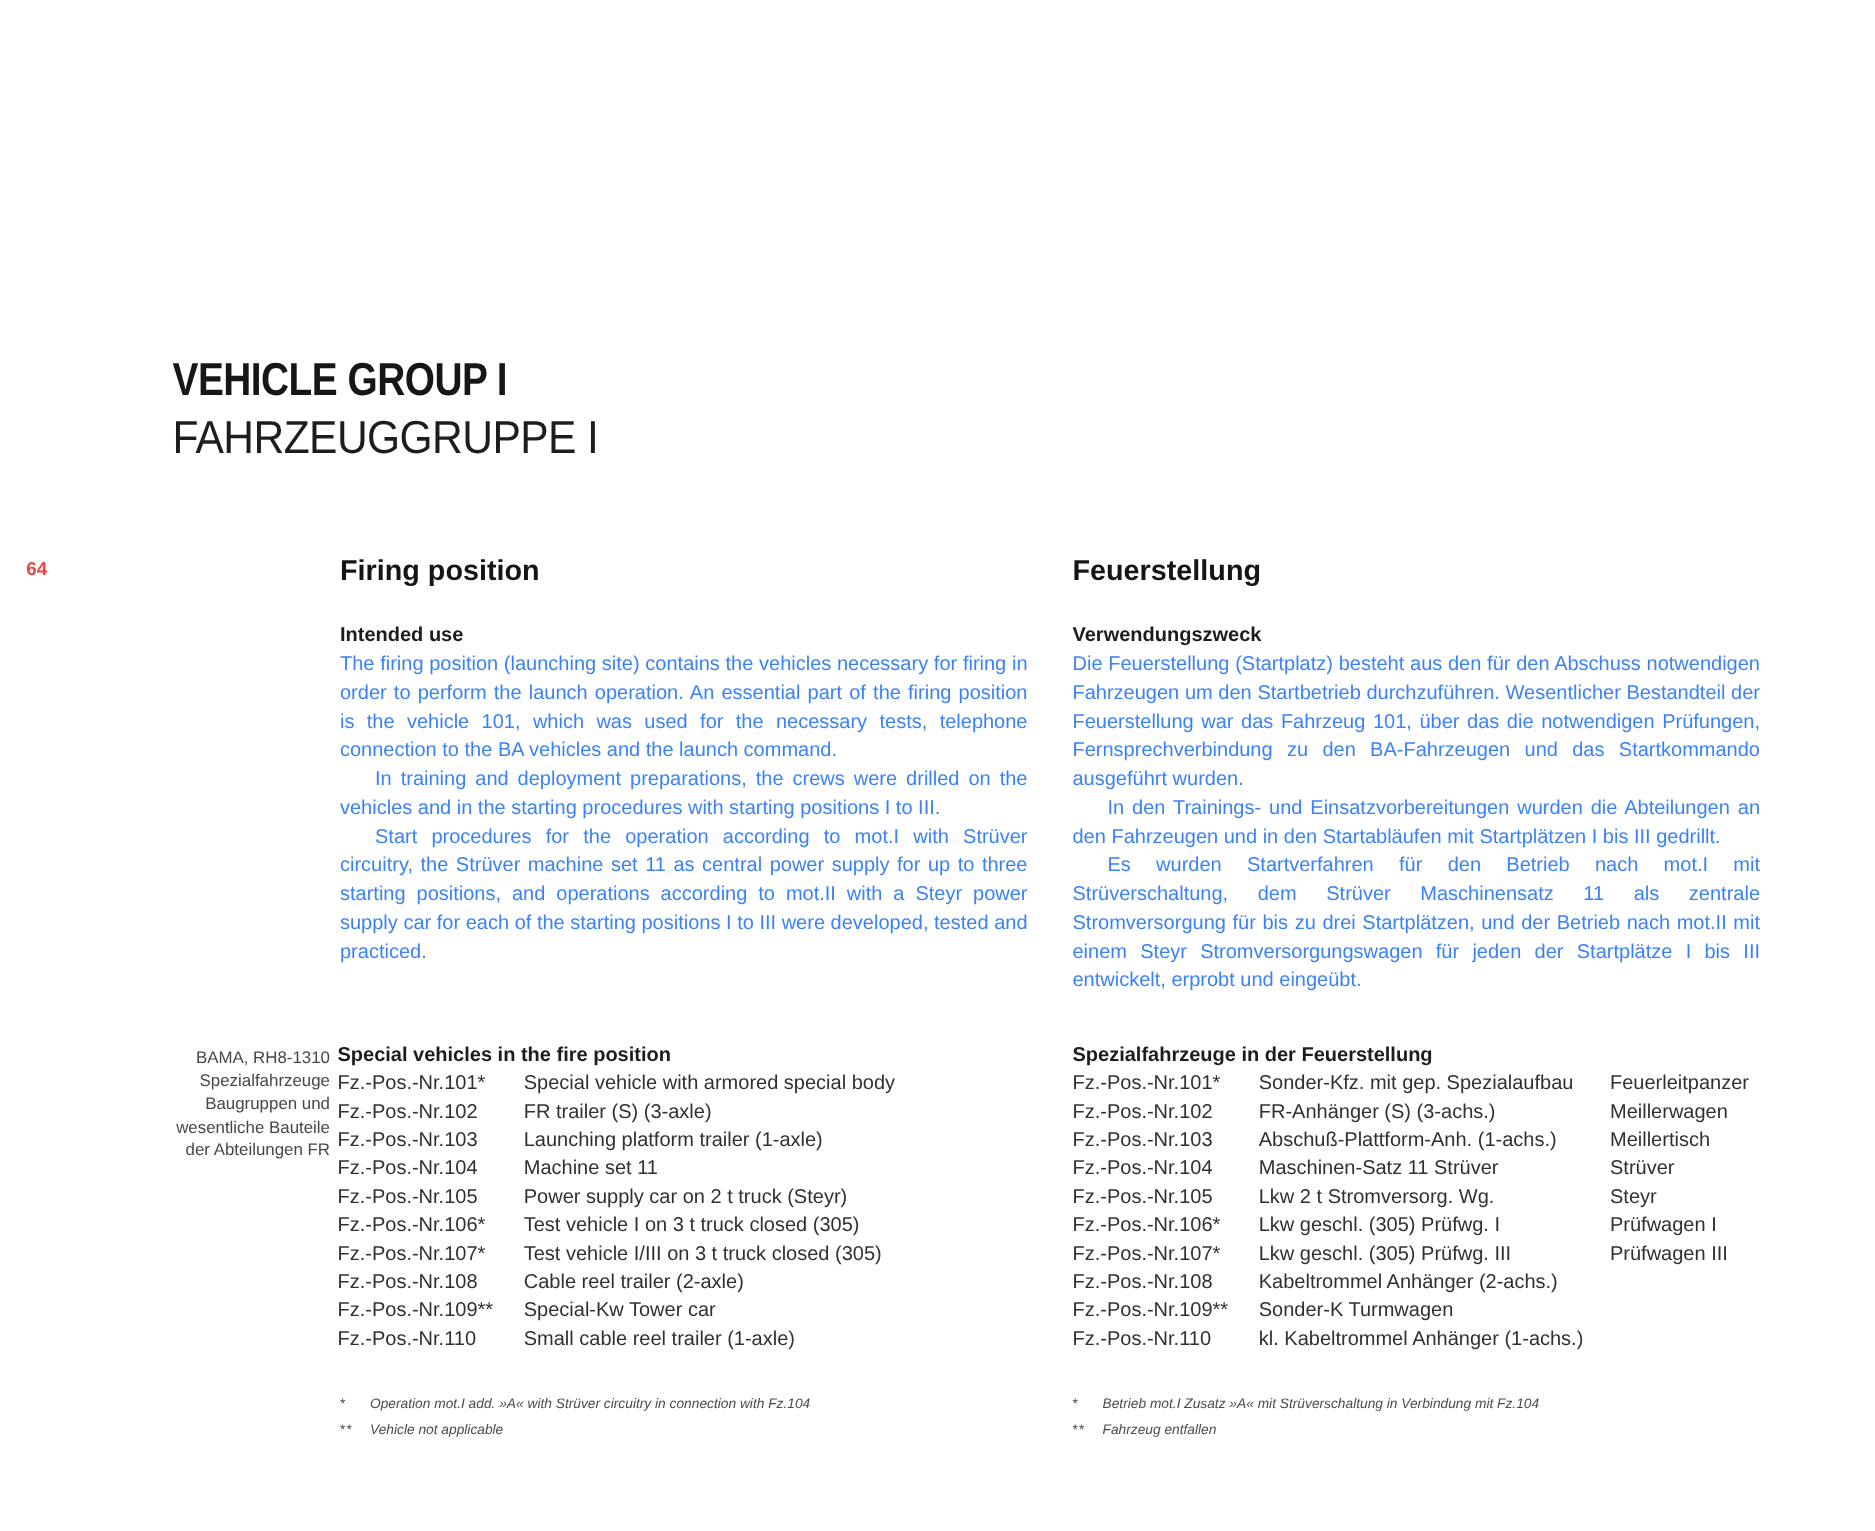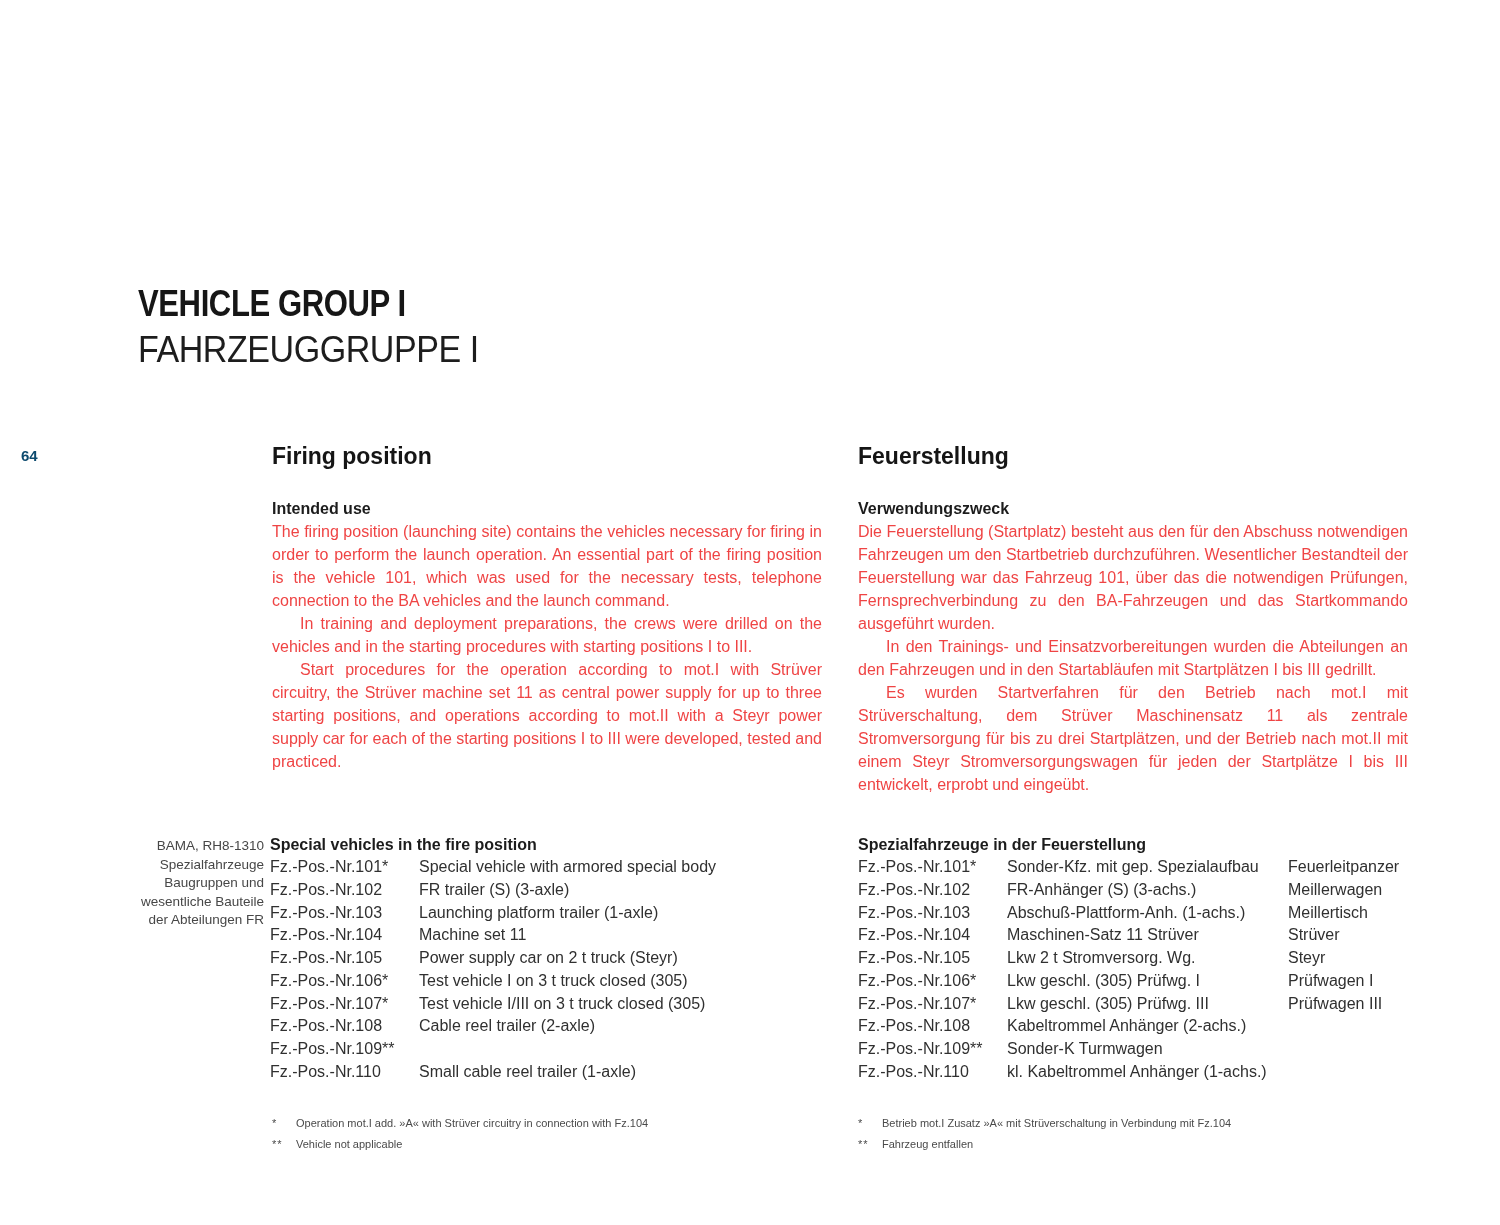--- a/index.html
+++ b/index.html
@@ -12,53 +12,53 @@
   }
   .page { position: relative; width: 1500px; height: 1196px; background: #ffffff; }
 
   
   .title-block { position: absolute; left: 138px; top: 281px; }
   .title-line { white-space: nowrap; line-height: 46px; transform-origin: 0 50%; color: #161616; }
   .title-line.l1 { font-size: 37px; font-weight: 700; letter-spacing: -0.5px; transform: scaleX(0.84); }
   .title-line.l2 { font-size: 37px; font-weight: 400; letter-spacing: -0.5px; transform: scaleX(0.92); color: #1d1d1d; }
 
   
-  .page-number { position: absolute; left: 21px; top: 447px; font-size: 15px; font-weight: 700; color: #0c4a6e; }
+  .page-number { position: absolute; left: 21px; top: 447px; font-size: 15px; font-weight: 700; color: #ef4444; }
 
   
   .sidebar { position: absolute; left: 89px; top: 837px; width: 175px;
              font-size: 13.5px; line-height: 18.6px; color: #474747; text-align: right; }
 
   
   .col { position: absolute; top: 443px; width: 550px; }
   .col-en { left: 272px; }
   .col-de { left: 858px; }
   .col-heading { font-size: 23px; font-weight: 700; color: #151515; line-height: 26px; margin-bottom: 28px; }
   .subhead { font-size: 16px; font-weight: 700; color: #1c1c1c; line-height: 23px; }
-  .body p { font-size: 16px; line-height: 23px; text-align: justify; color: #ef4444; hyphens: auto; }
+  .body p { font-size: 16px; line-height: 23px; text-align: justify; color: #3b82f6; hyphens: auto; }
   .body p.indent { text-indent: 28px; }
 
   
   .vlist { position: absolute; top: 833px; width: 560px; }
   .vlist-en { left: 270px; }
   .vlist-de { left: 858px; }
   .list-heading { font-size: 16px; font-weight: 700; color: #1c1c1c; line-height: 23px; margin-bottom: 0; }
   .vrow { display: flex; font-size: 16px; line-height: 22.75px; color: #303030; }
   .vid   { flex: 0 0 149px; }
   .vdesc { flex: 1 1 auto; }
   .vlist-de .vdesc { flex: 0 0 281px; }
   .vname { flex: 1 1 auto; }
 
   
   .footnotes { position: absolute; top: 1113px; width: 560px; font-size: 11px; line-height: 21px; color: #4a4a4a; }
   .fn-en { left: 272px; }
   .fn-de { left: 858px; }
   .fnrow { display: flex; }
   .fn-marker { flex: 0 0 24px; letter-spacing: 1px; }
-  .fn-text { flex: 1 1 auto; }
+  .fn-text { flex: 1 1 auto; font-style: italic; }
 </style>
 </head>
 <body>
 
 <div class="page">
 
   <div class="title-block">
     <div class="title-line l1">VEHICLE GROUP I</div>
     <div class="title-line l2">FAHRZEUGGRUPPE I</div>
   </div>
@@ -122,20 +122,21 @@
     <div class="vrow">
         <span class="vid">Fz.-Pos.-Nr.107*</span>
         <span class="vdesc">Test vehicle I/III on 3 t truck closed (305)</span>
       </div>
     <div class="vrow">
         <span class="vid">Fz.-Pos.-Nr.108</span>
         <span class="vdesc">Cable reel trailer (2-axle)</span>
       </div>
     <div class="vrow">
         <span class="vid">Fz.-Pos.-Nr.109**</span>
+        <span class="vdesc">Special-Kw Tower car</span>
       </div>
     <div class="vrow">
         <span class="vid">Fz.-Pos.-Nr.110</span>
         <span class="vdesc">Small cable reel trailer (1-axle)</span>
       </div>
   </div>
 
   <div class="vlist vlist-de" lang="de">
     <div class="list-heading">Spezialfahrzeuge in der Feuerstellung</div>
     <div class="vrow">

